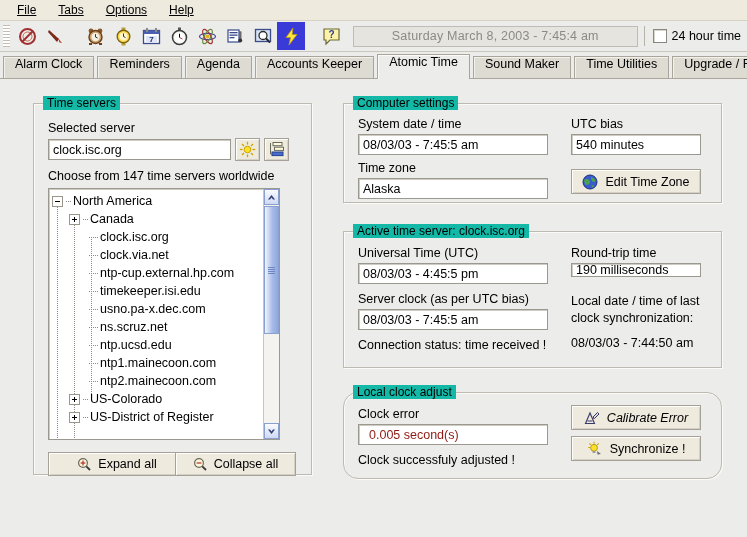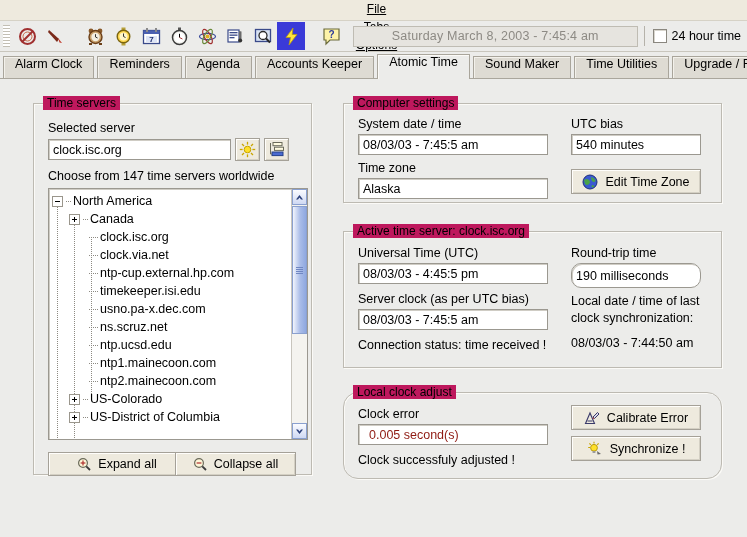--- a/index.html
+++ b/index.html
@@ -8,21 +8,20 @@
     background:#ececea;
     font-family:"Liberation Sans", sans-serif;
     font-size:12px;color:#000;
     -webkit-font-smoothing:none;
   }
   
   .menubar{
     height:20px;background:#eeeade;
     display:flex;align-items:center;padding-left:6px;
     border-bottom:1px solid #d6d2c6;
-    flex-direction:column;
   }
   .menuitem{padding:2px 11px;font-size:12px;cursor:default;}
   .menuitem .u{text-decoration:underline;}
   
   .toolbar{
     height:30px;background:#ececea;display:flex;align-items:center;
     padding-left:2px;border-bottom:1px solid #c9c6bd;
   }
   .grip{width:7px;height:22px;margin:0 3px 0 1px;
     background:repeating-linear-gradient(to bottom,#c3bfb4 0 1px,#fff 1px 3px);}
@@ -57,21 +56,21 @@
     box-shadow:inset 1px 1px 0 #fbfaf7;position:relative;z-index:2;
     margin-bottom:-1px;
   }
   
   .content{position:relative;height:456px;background:#ececea;}
   .group{
     position:absolute;border:1px solid #bdbab2;
     box-shadow:inset 1px 1px 0 #fbfaf7, 1px 1px 0 #fbfaf7;
   }
   .glabel{
-    position:absolute;top:-8px;left:9px;background:#be185d;
+    position:absolute;top:-8px;left:9px;background:#14b8a6;
     padding:0 4px;font-size:12px;white-space:nowrap;
   }
   .lbl{font-size:12.5px;white-space:nowrap;}
   .field{
     background:#fff;border:1px solid #9b9890;
     box-shadow:inset 1px 1px 0 #cfccc4;
     font-size:12.5px;display:flex;align-items:center;padding:0 4px;
     box-sizing:border-box;overflow:hidden;white-space:nowrap;
   }
   .btn{
@@ -300,21 +299,21 @@
       <svg width="17" height="17" viewBox="0 0 17 17">
         <rect x="5" y="1.5" width="9" height="3.2" fill="#fffbe0" stroke="#6a6a5a" stroke-width="1"></rect>
         <rect x="6.5" y="6.2" width="9" height="3.2" fill="#fffbe0" stroke="#6a6a5a" stroke-width="1"></rect>
         <rect x="4" y="11" width="11" height="3.6" fill="#4a6ad0" stroke="#24408a" stroke-width="1"></rect>
         <path d="M2.5 2 V13 H4" fill="none" stroke="#6a6a5a" stroke-width="1"></path>
       </svg>
     </div>
 
     <div class="lbl" style="position:absolute;left:14px;top:65px;">Choose from 147 time servers worldwide</div>
 
-    <div class="treewrap" style="left:14px;top:84px;width:260px;height:252px;gap:21px;">
+    <div class="treewrap" style="left:14px;top:84px;width:232px;height:252px;gap:21px;">
       <div class="treelist" id="treelist">
           <div class="vline" style="left: 8px; top: 12px;"></div>
           <div class="vline" style="left: 25px; top: 30px; bottom: 0px;"></div>
           <div class="vline" style="left: 42px; top: 48px; height: 162px;"></div>
           <div class="trow" style="padding-left: 0px; position: relative;">
             <span class="tbox"></span>
             <span style="width: 5px; height: 1px; background: repeating-linear-gradient(to right, rgb(141, 138, 130) 0px, rgb(141, 138, 130) 1px, transparent 1px, transparent 2px); margin-right: 2px;"></span>
             <span>North America</span>
           </div>
           <div class="trow" style="padding-left: 17px; position: relative;">
@@ -359,21 +358,21 @@
             <span>ntp2.mainecoon.com</span>
           </div>
           <div class="trow" style="padding-left: 17px; position: relative;">
             <span class="tbox plus"></span>
             <span style="width: 5px; height: 1px; background: repeating-linear-gradient(to right, rgb(141, 138, 130) 0px, rgb(141, 138, 130) 1px, transparent 1px, transparent 2px); margin-right: 2px;"></span>
             <span>US-Colorado</span>
           </div>
           <div class="trow" style="padding-left: 17px; position: relative;">
             <span class="tbox plus"></span>
             <span style="width: 5px; height: 1px; background: repeating-linear-gradient(to right, rgb(141, 138, 130) 0px, rgb(141, 138, 130) 1px, transparent 1px, transparent 2px); margin-right: 2px;"></span>
-            <span>US-District of Columbia</span>
+            <span>US-District of Register</span>
           </div>
         </div>
       <div class="sbar">
         <div class="sbtn">
           <svg width="9" height="7" viewBox="0 0 9 7">
               <path d="M4.5 1 L8 5.5 L6 5.5 L4.5 3.4 L3 5.5 L1 5.5 Z" fill="#2b3f7a"></path>
             </svg>
         </div>
         <div class="sthumb" style="top:17px;height:128px;">
           <div class="grip2"></div>
@@ -434,35 +433,35 @@
 
     <div class="lbl" style="position:absolute;left:14px;top:14px;">Universal Time (UTC)</div>
     <div class="field" style="position:absolute;left:14px;top:31px;width:190px;height:21px;">08/03/03 - 4:45:5 pm</div>
 
     <div class="lbl" style="position:absolute;left:14px;top:60px;">Server clock (as per UTC bias)</div>
     <div class="field" style="position:absolute;left:14px;top:77px;width:190px;height:21px;">08/03/03 - 7:45:5 am</div>
 
     <div class="lbl" style="position:absolute;left:14px;top:106px;">Connection status: time received !</div>
 
     <div class="lbl" style="position:absolute;left:227px;top:14px;">Round-trip time</div>
-    <div class="field" style="position:absolute;left:227px;top:31px;width:130px;height:25px;border-radius:10px;">190 milliseconds</div>
+    <div class="field" style="position:absolute;left:227px;top:31px;width:130px;height:14px;">190 milliseconds</div>
 
     <div class="lbl" style="position:absolute;left:227px;top:62px;">Local date / time of last</div>
     <div class="lbl" style="position:absolute;left:227px;top:79px;">clock synchronization:</div>
     <div class="lbl" style="position:absolute;left:227px;top:104px;">08/03/03 - 7:44:50 am</div>
   </div>
 
   <div class="group" style="left:343px;top:313px;width:377px;height:85px;border-radius:15px;">
     <div class="glabel">Local clock adjust</div>
 
     <div class="lbl" style="position:absolute;left:14px;top:14px;">Clock error</div>
     <div class="field red" style="position:absolute;left:14px;top:31px;width:190px;height:21px;padding-left:10px;">0.005 second(s)</div>
     <div class="lbl" style="position:absolute;left:14px;top:60px;">Clock successfuly adjusted !</div>
 
-    <div class="btn" style="position:absolute;left:227px;top:12px;width:130px;height:25px;">
+    <div class="btn" style="position:absolute;left:227px;top:12px;width:130px;height:25px;font-style:italic;">
       <svg width="16" height="16" viewBox="0 0 16 16">
         <path d="M1.5 13.5 L6 3 L10.5 13.5 Z" fill="none" stroke="#3a3a6a" stroke-width="1.1"></path>
         <line x1="3.5" y1="11" x2="8.5" y2="11" stroke="#3a3a6a" stroke-width="1"></line>
         <path d="M9 7 L13.5 2.5 L15 4 L10.5 8.5 Z" fill="#d8d8e8" stroke="#3a3a6a" stroke-width="1"></path>
         <path d="M9 7 L10.5 8.5 L8.6 9 Z" fill="#a03030"></path>
       </svg>
       <span>Calibrate Error</span>
     </div>
     <div class="btn" style="position:absolute;left:227px;top:43px;width:130px;height:25px;">
       <svg width="16" height="16" viewBox="0 0 16 16">

